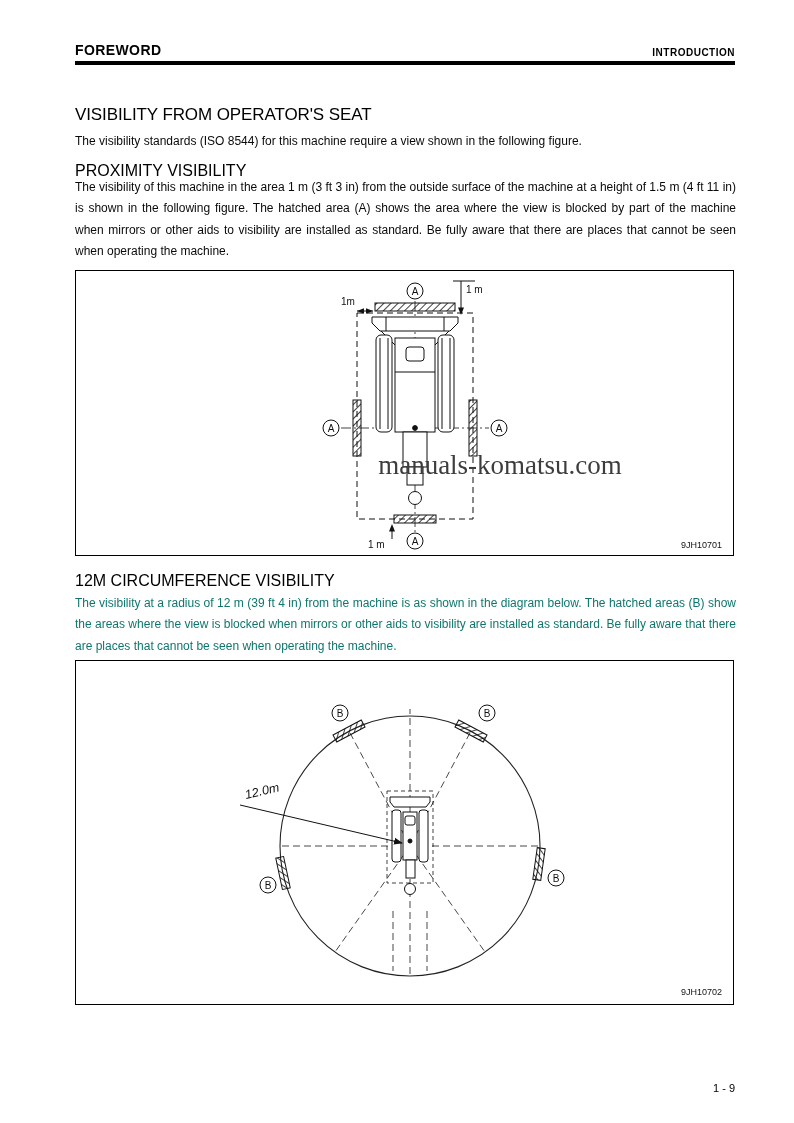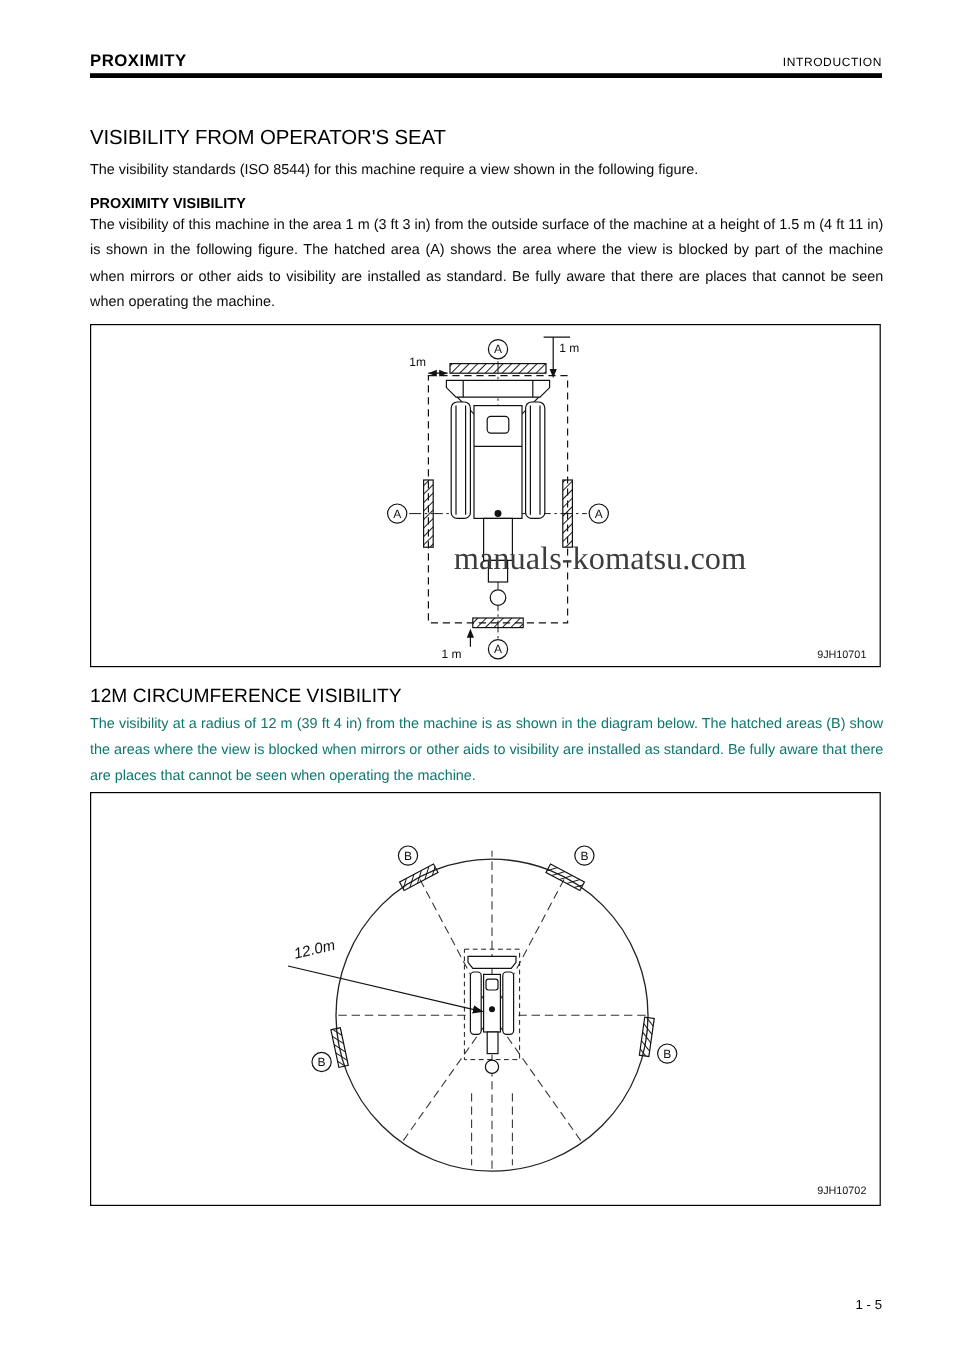--- a/index.html
+++ b/index.html
@@ -3,42 +3,42 @@
 <meta charset="utf-8">
 <style>
   * { margin:0; padding:0; box-sizing:border-box; }
   html,body { background:#fff; }
   body {
     width:794px; height:1123px; position:relative;
     font-family:"Liberation Sans", sans-serif; color:#000; overflow:hidden;
   }
   .abs { position:absolute; }
   .hdr-left  { left:75px; top:42px; font-size:14px; font-weight:bold; letter-spacing:.4px; }
-  .hdr-right { right:59px; top:47px; font-size:10px; font-weight:normal; letter-spacing:.5px; }
+  .hdr-right { right:59px; top:47px; font-size:10px; font-weight:bold; letter-spacing:.5px; }
   .hdr-rule  { left:75px; top:61px; width:660px; height:4px; background:#000; }
   .h1 { left:75px; top:105px; font-size:17px; font-weight:normal; letter-spacing:-.1px; }
   .intro { left:75px; top:131px; width:660px; font-size:12px; line-height:21px; color:#0a0a0a; }
-  .h2-prox { left:75px; top:162px; font-size:12px; font-weight:bold; }
+  .h2-prox { left:75px; top:162px; font-size:16px; font-weight:normal; }
   .p-prox { left:75px; top:177px; width:661px; font-size:12px; line-height:21.3px; text-align:justify; color:#0a0a0a; }
   .fig1 { left:75px; top:270px; width:659px; height:286px; border:1px solid #000; background:#fff; }
   .h2-circ { left:75px; top:572px; font-size:16px; font-weight:normal; }
   .p-circ { left:75px; top:593px; width:661px; font-size:12px; line-height:21.3px; text-align:justify; color:#0f766e; }
   .fig2 { left:75px; top:660px; width:659px; height:345px; border:1px solid #000; background:#fff; }
   .pagenum { right:59px; top:1082px; font-size:11px; }
   figure svg { display:block; width:100%; height:100%; }
   .dim { font:10px "Liberation Sans", sans-serif; fill:#111; }
   .marker-label { font:10px "Liberation Sans", sans-serif; fill:#111; }
   .watermark { font:27px "Liberation Serif", serif; fill:#3d3d3d; }
   .figcode { font:9px "Liberation Sans", sans-serif; fill:#111; }
   .radius-label { font:italic 12.5px "Liberation Sans", sans-serif; fill:#111; }
 </style>
 </head>
 <body>
 
-<div class="abs hdr-left">PROXIMITY</div>
+<div class="abs hdr-left">FOREWORD</div>
 <div class="abs hdr-right">INTRODUCTION</div>
 <div class="abs hdr-rule"></div>
 
 <h1 class="abs h1">VISIBILITY FROM OPERATOR'S SEAT</h1>
 <p class="abs intro">The visibility standards (ISO 8544) for this machine require a view shown in the following figure.</p>
 
 <h2 class="abs h2-prox">PROXIMITY VISIBILITY</h2>
 <p class="abs p-prox">The visibility of this machine in the area 1 m (3 ft 3 in) from the outside surface of the machine at a height of 1.5 m (4 ft 11 in) is shown in the following figure. The hatched area (A) shows the area where the view is blocked by part of the machine when mirrors or other aids to visibility are installed as standard. Be fully aware that there are places that cannot be seen when operating the machine.</p>
 
 <figure class="abs fig1">
@@ -195,13 +195,13 @@
     </g>
     <g>
       <circle cx="480" cy="217" r="8" fill="#fff" stroke="#111"></circle>
       <text class="marker-label" x="480" y="220.5" text-anchor="middle">B</text>
     </g>
 
     <text class="figcode" x="646" y="334" text-anchor="end">9JH10702</text>
   </svg>
 </figure>
 
-<div class="abs pagenum">1 - 5</div>
+<div class="abs pagenum">1 - 9</div>
 
 </body></html>

